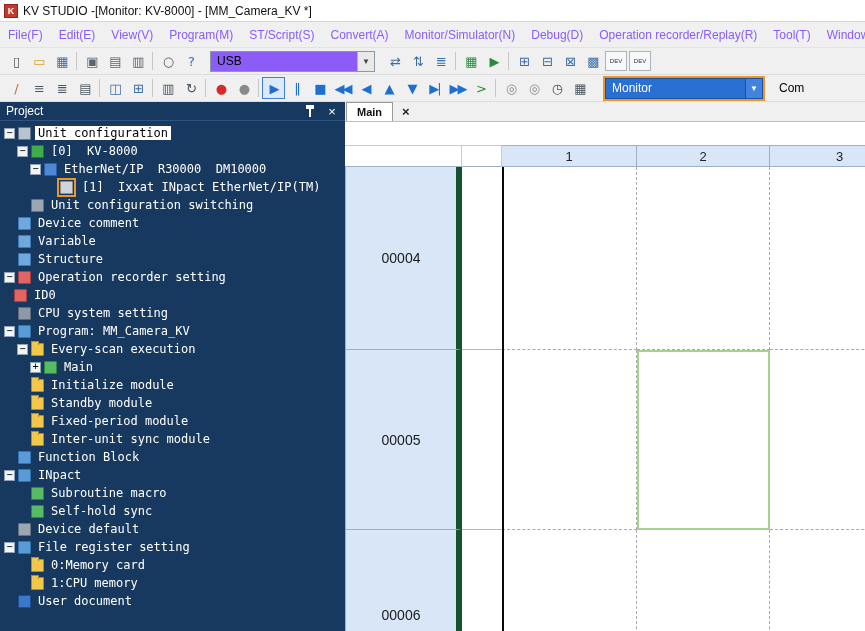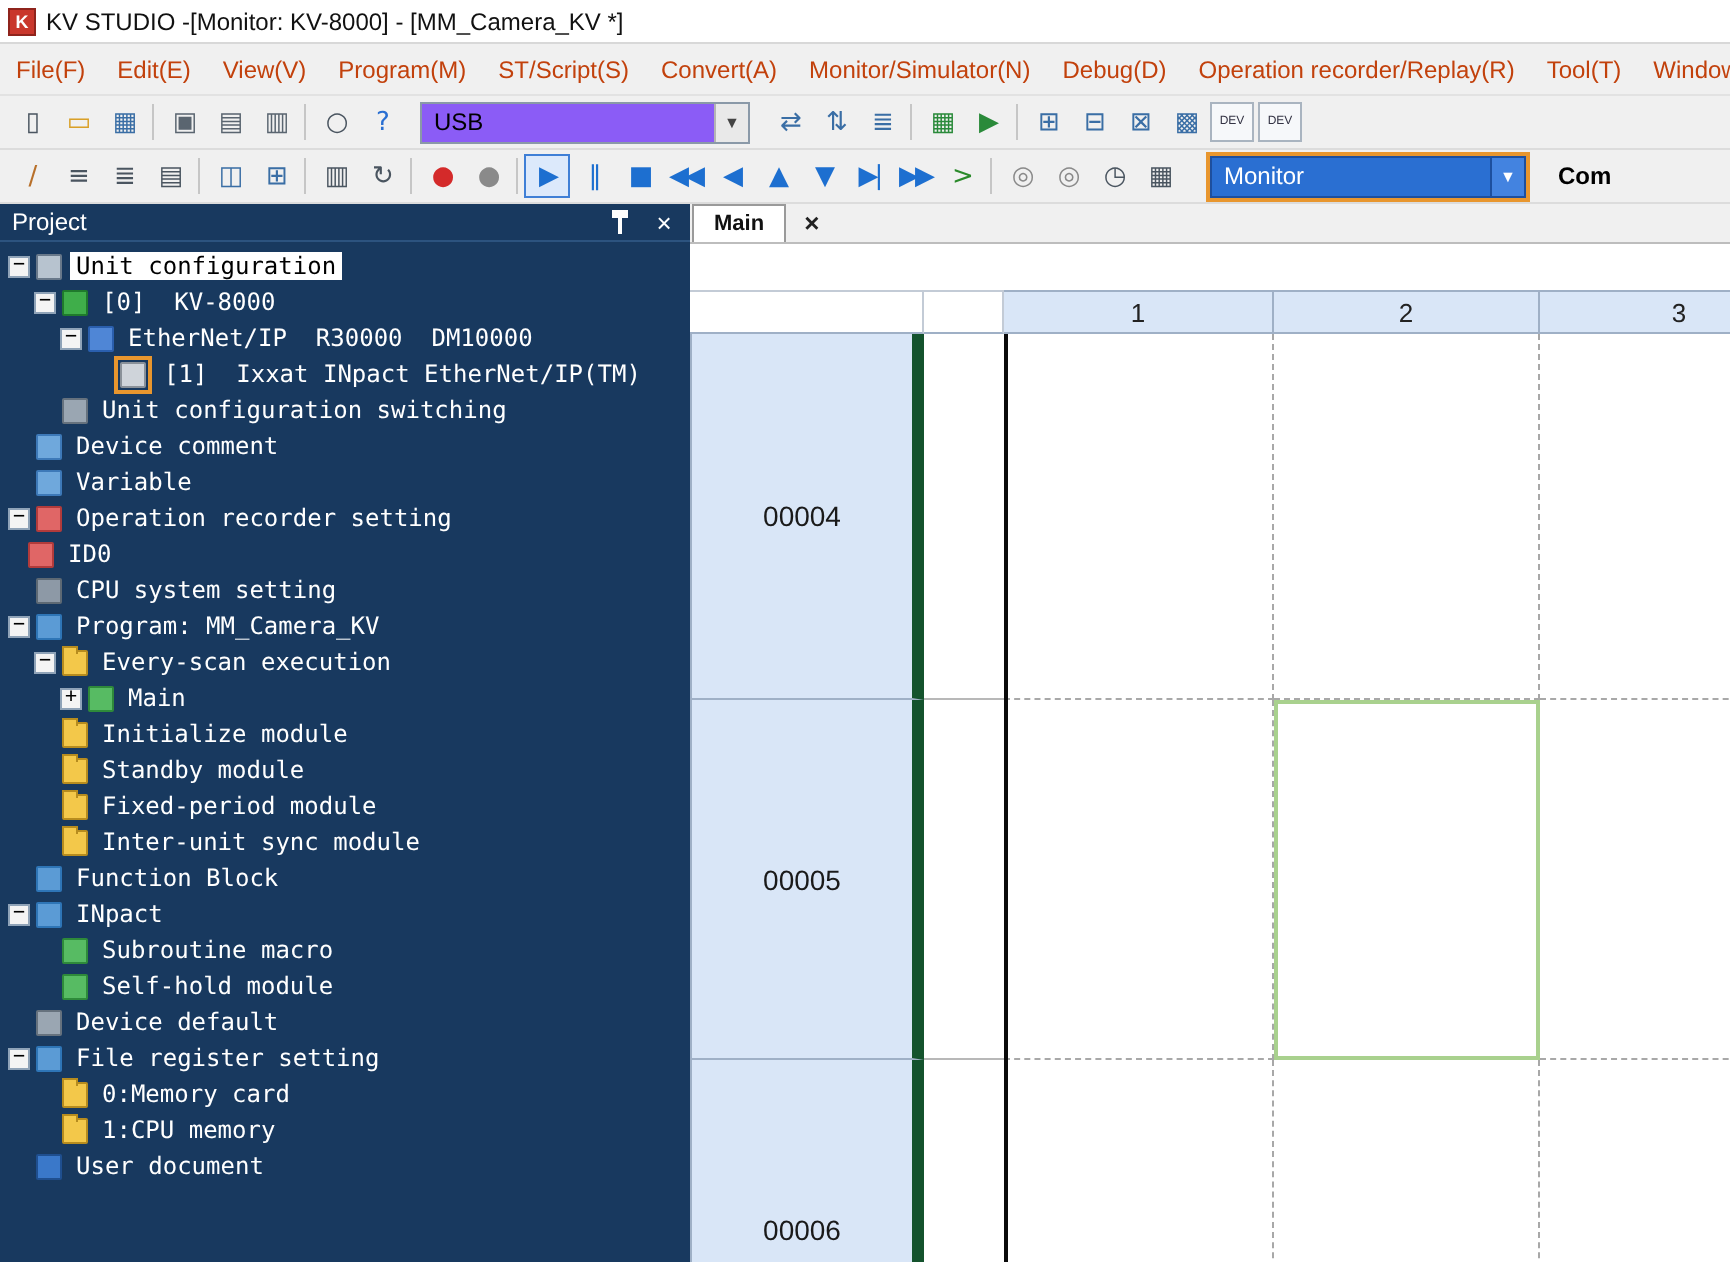--- a/index.html
+++ b/index.html
@@ -5,40 +5,40 @@
   * { box-sizing: border-box; margin: 0; padding: 0; }
   html,body { width:865px; height:631px; overflow:hidden; }
   body { font-family:"Liberation Sans","DejaVu Sans",sans-serif; font-size:12px; background:#fff; }
   .app { width:865px; height:631px; display:flex; flex-direction:column; }
 
   
   .titlebar { height:22px; flex:none; display:flex; align-items:center; background:#fff; border-bottom:1px solid #d8d8d8; color:#111; }
   .appicon { width:14px; height:14px; margin:0 5px 0 4px; background:#c9372c; border:1px solid #8f241c; color:#fff; font-size:9px; font-weight:bold; display:flex; align-items:center; justify-content:center; }
 
   
-  .menubar { height:26px; flex:none; display:flex; align-items:center; background:#f0f0f0; font-size:12px; color:#c2410c; border-bottom:1px solid #e2e2e2; white-space:nowrap; overflow:hidden; }
+  .menubar { height:26px; flex:none; display:flex; align-items:center; background:#f0f0f0; font-size:12px; color:#8b5cf6; border-bottom:1px solid #e2e2e2; white-space:nowrap; overflow:hidden; }
   .menu-item { padding:0 8px; height:100%; display:flex; align-items:center; }
 
   
   .toolbar { height:27px; flex:none; display:flex; align-items:center; background:#f0f0f0; border-bottom:1px solid #dcdcdc; padding-left:4px; white-space:nowrap; overflow:hidden; }
   .tgroup { display:flex; align-items:center; }
   .tbtn { min-width:23px; height:22px; display:flex; align-items:center; justify-content:center; border:1px solid transparent; }
   .tbtn .glyph { font-size:13px; line-height:1; font-family:"DejaVu Sans",sans-serif; letter-spacing:-2px; }
   .tbtn.boxed { border:1px solid #3f7fd6; background:#dce9fb; }
   .tsep { width:1px; height:18px; background:#c6c6c6; margin:0 3px; }
   .devbtn { width:22px; height:20px; margin:0 1px; display:flex; align-items:center; justify-content:center; font-size:6px; color:#334; background:#f6f8fa; border:1px solid #a9b4c0; }
 
   .combo { height:21px; display:inline-flex; align-items:center; border:1px solid #8a99a8; background:#8b5cf6; font-size:12px; }
   .combo .cval { flex:1; padding:0 6px; overflow:hidden; white-space:nowrap; }
   .combo .carrow { width:17px; height:100%; display:flex; align-items:center; justify-content:center; background:#e9e9e9; border-left:1px solid #b4b4b4; font-size:8px; color:#444; }
   .usb { width:165px; margin:0 8px; }
   .monitor-wrap { display:inline-flex; border:2px solid #e8962e; margin-left:12px; }
   .combo.monitor { width:158px; background:#2a6fd2; color:#fff; border:1px solid #1d4f9e; }
   .combo.monitor .carrow { background:#4383e0; color:#fff; border-left:1px solid #1d4f9e; }
-  .partial-label { margin-left:14px; color:#000;font-weight:bold; }
+  .partial-label { margin-left:14px; color:#000; }
 
   
   .content { flex:1; min-height:0; display:flex; }
 
   
   .project-panel { width:345px; flex:none; background:#18395f; display:flex; flex-direction:column; overflow:hidden; }
   .panel-header { height:19px; flex:none; display:flex; align-items:center; color:#fff; font-size:12px; padding:0 6px; border-bottom:1px solid #2c537f; }
   .panel-header .sp { flex:1; }
   .pin { position:relative; width:11px; height:13px; margin-right:9px; }
   .pin::before { content:""; position:absolute; left:4px; top:3px; width:2px; height:9px; background:#fff; }
@@ -311,20 +311,25 @@
             <span class="exp hidden">−</span>
             <span class="ic ic-comment"></span>
             <span class="tlabel">Device comment</span>
           </div>
           <div class="trow" style="padding-left: 4px;">
             <span class="exp hidden">−</span>
             <span class="ic ic-var"></span>
             <span class="tlabel">Variable</span>
           </div>
           <div class="trow" style="padding-left: 4px;">
+            <span class="exp hidden">−</span>
+            <span class="ic ic-struct"></span>
+            <span class="tlabel">Structure</span>
+          </div>
+          <div class="trow" style="padding-left: 4px;">
             <span class="exp">−</span>
             <span class="ic ic-oprec"></span>
             <span class="tlabel">Operation recorder setting</span>
           </div>
           <div class="trow" style="">
             <span class="exp hidden">−</span>
             <span class="ic ic-id0"></span>
             <span class="tlabel">ID0</span>
           </div>
           <div class="trow" style="padding-left: 4px;">
@@ -378,21 +383,21 @@
             <span class="tlabel">INpact</span>
           </div>
           <div class="trow" style="padding-left: 17px;">
             <span class="exp hidden">−</span>
             <span class="ic ic-subr"></span>
             <span class="tlabel">Subroutine macro</span>
           </div>
           <div class="trow" style="padding-left: 17px;">
             <span class="exp hidden">−</span>
             <span class="ic ic-selfhold"></span>
-            <span class="tlabel">Self-hold module</span>
+            <span class="tlabel">Self-hold sync</span>
           </div>
           <div class="trow" style="padding-left: 4px;">
             <span class="exp hidden">−</span>
             <span class="ic ic-devdef"></span>
             <span class="tlabel">Device default</span>
           </div>
           <div class="trow" style="padding-left: 4px;">
             <span class="exp">−</span>
             <span class="ic ic-filereg"></span>
             <span class="tlabel">File register setting</span>

